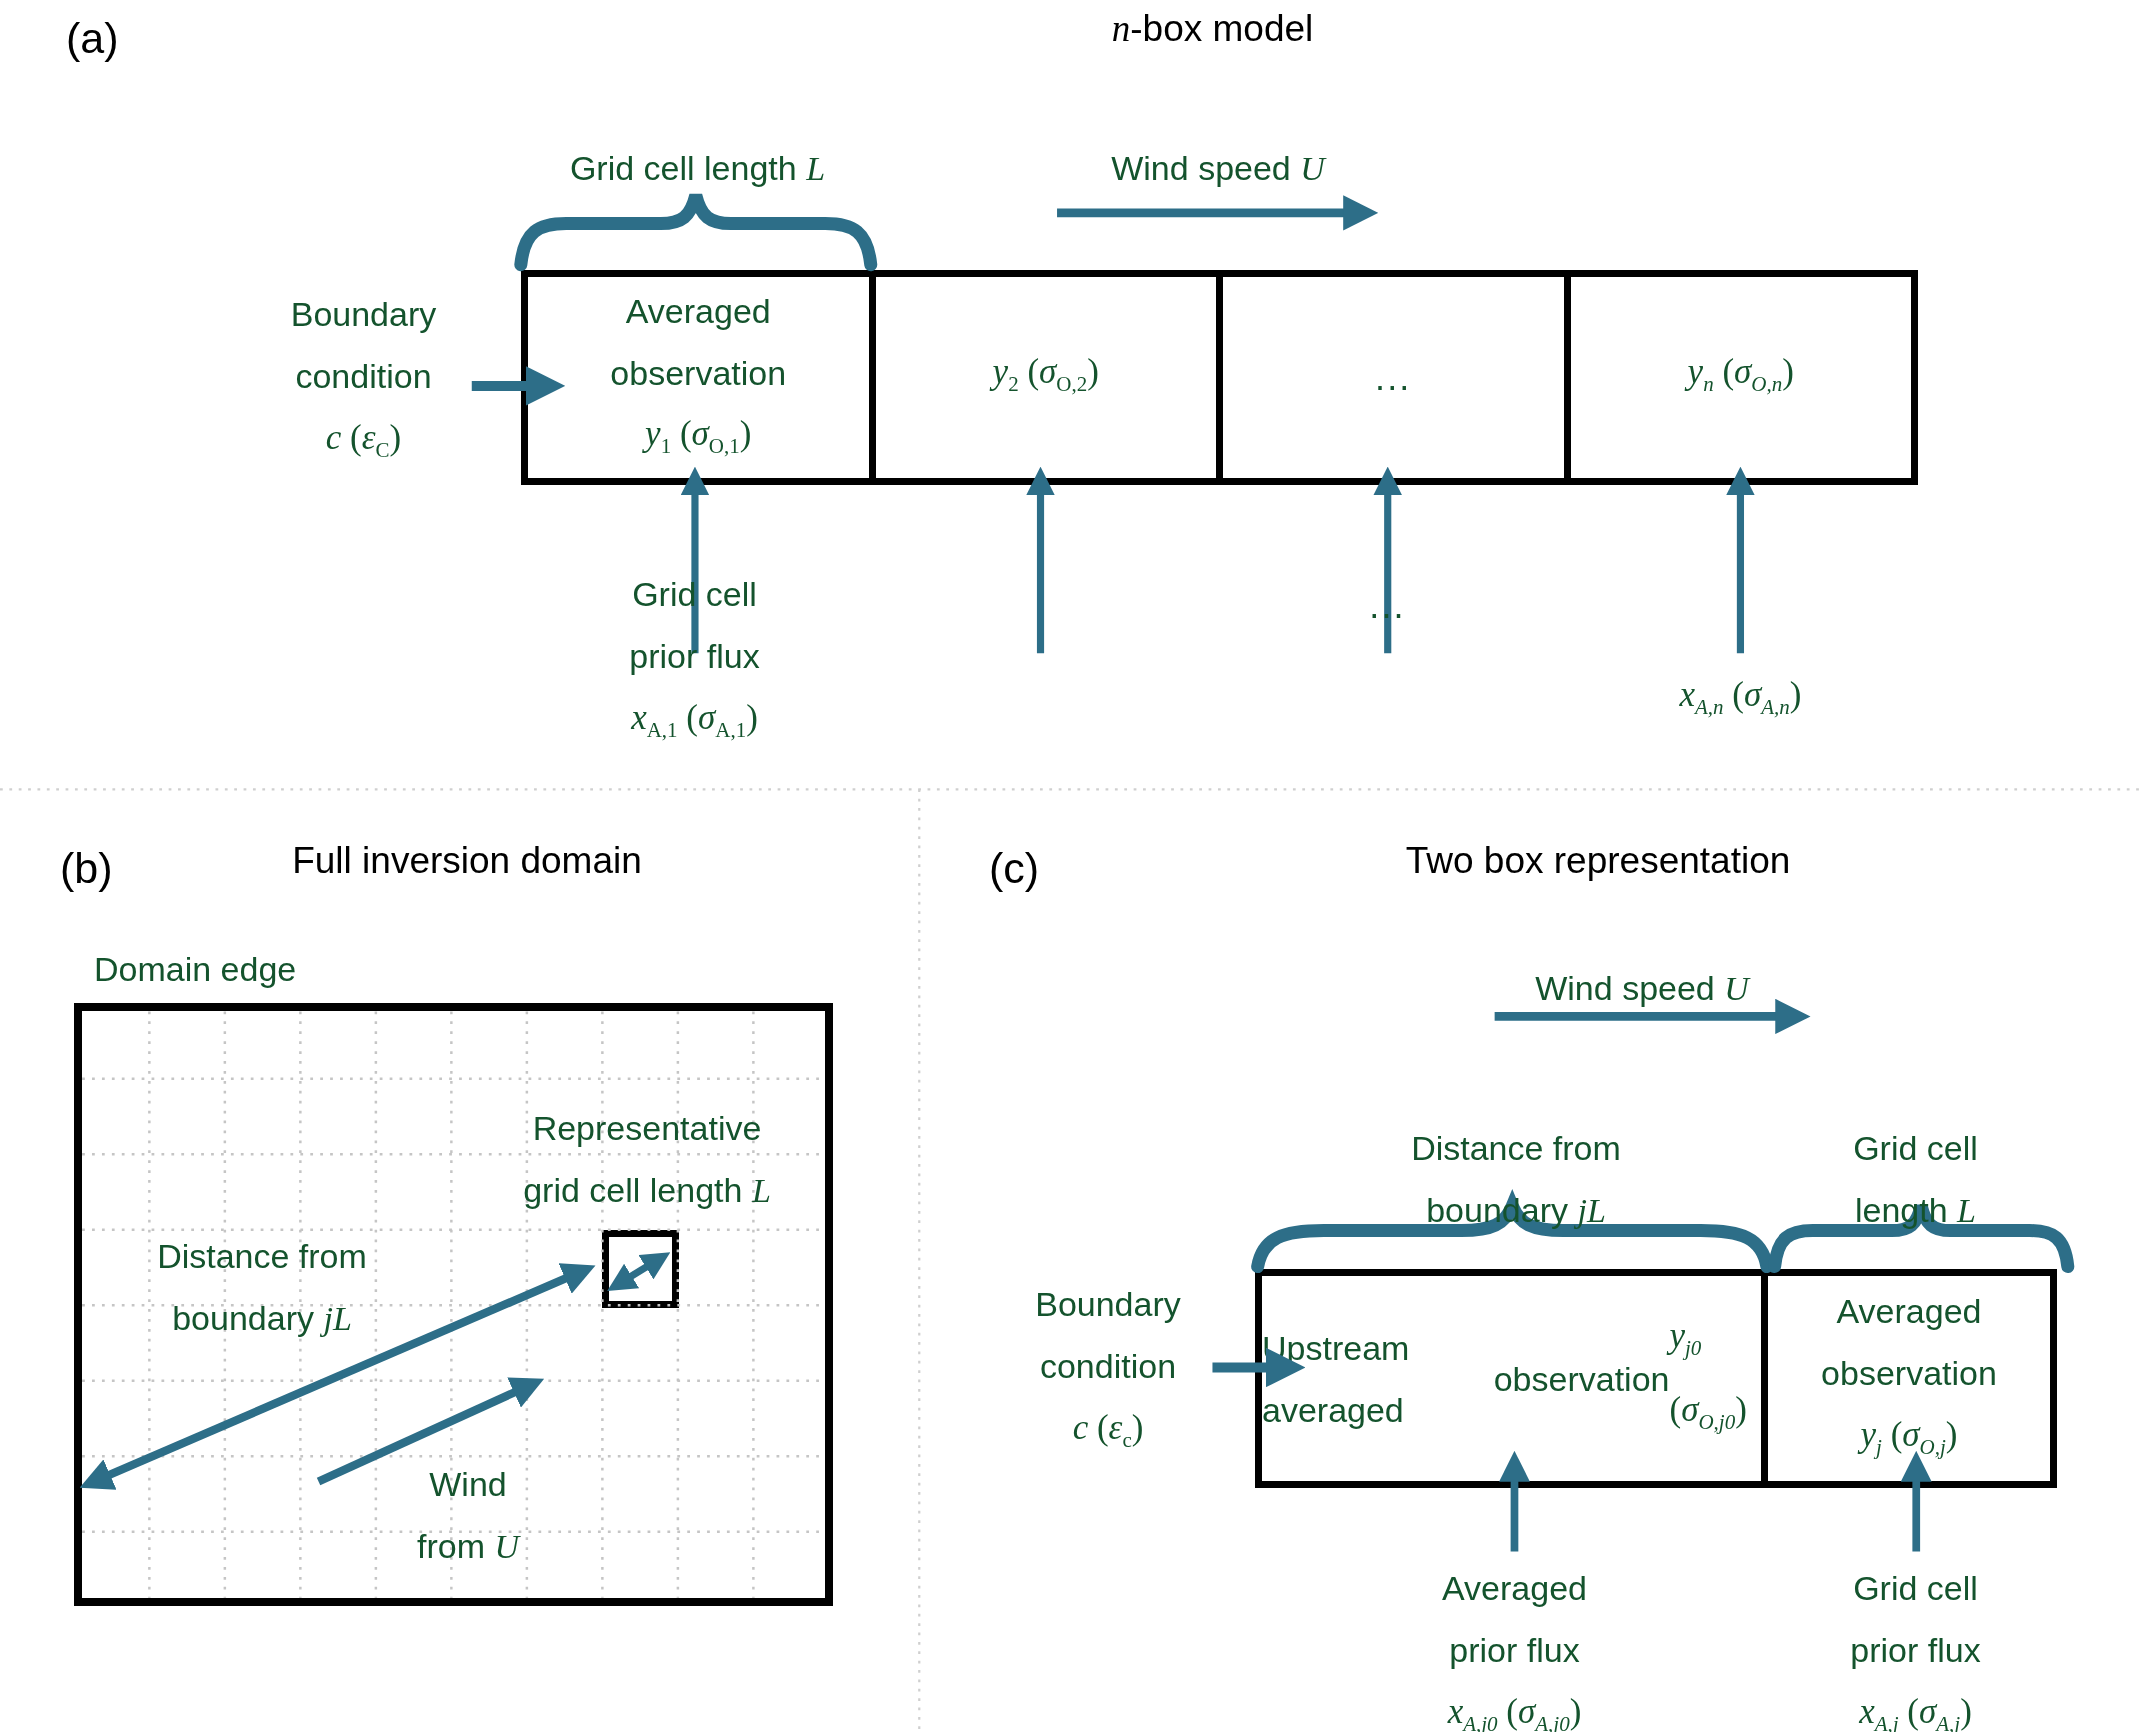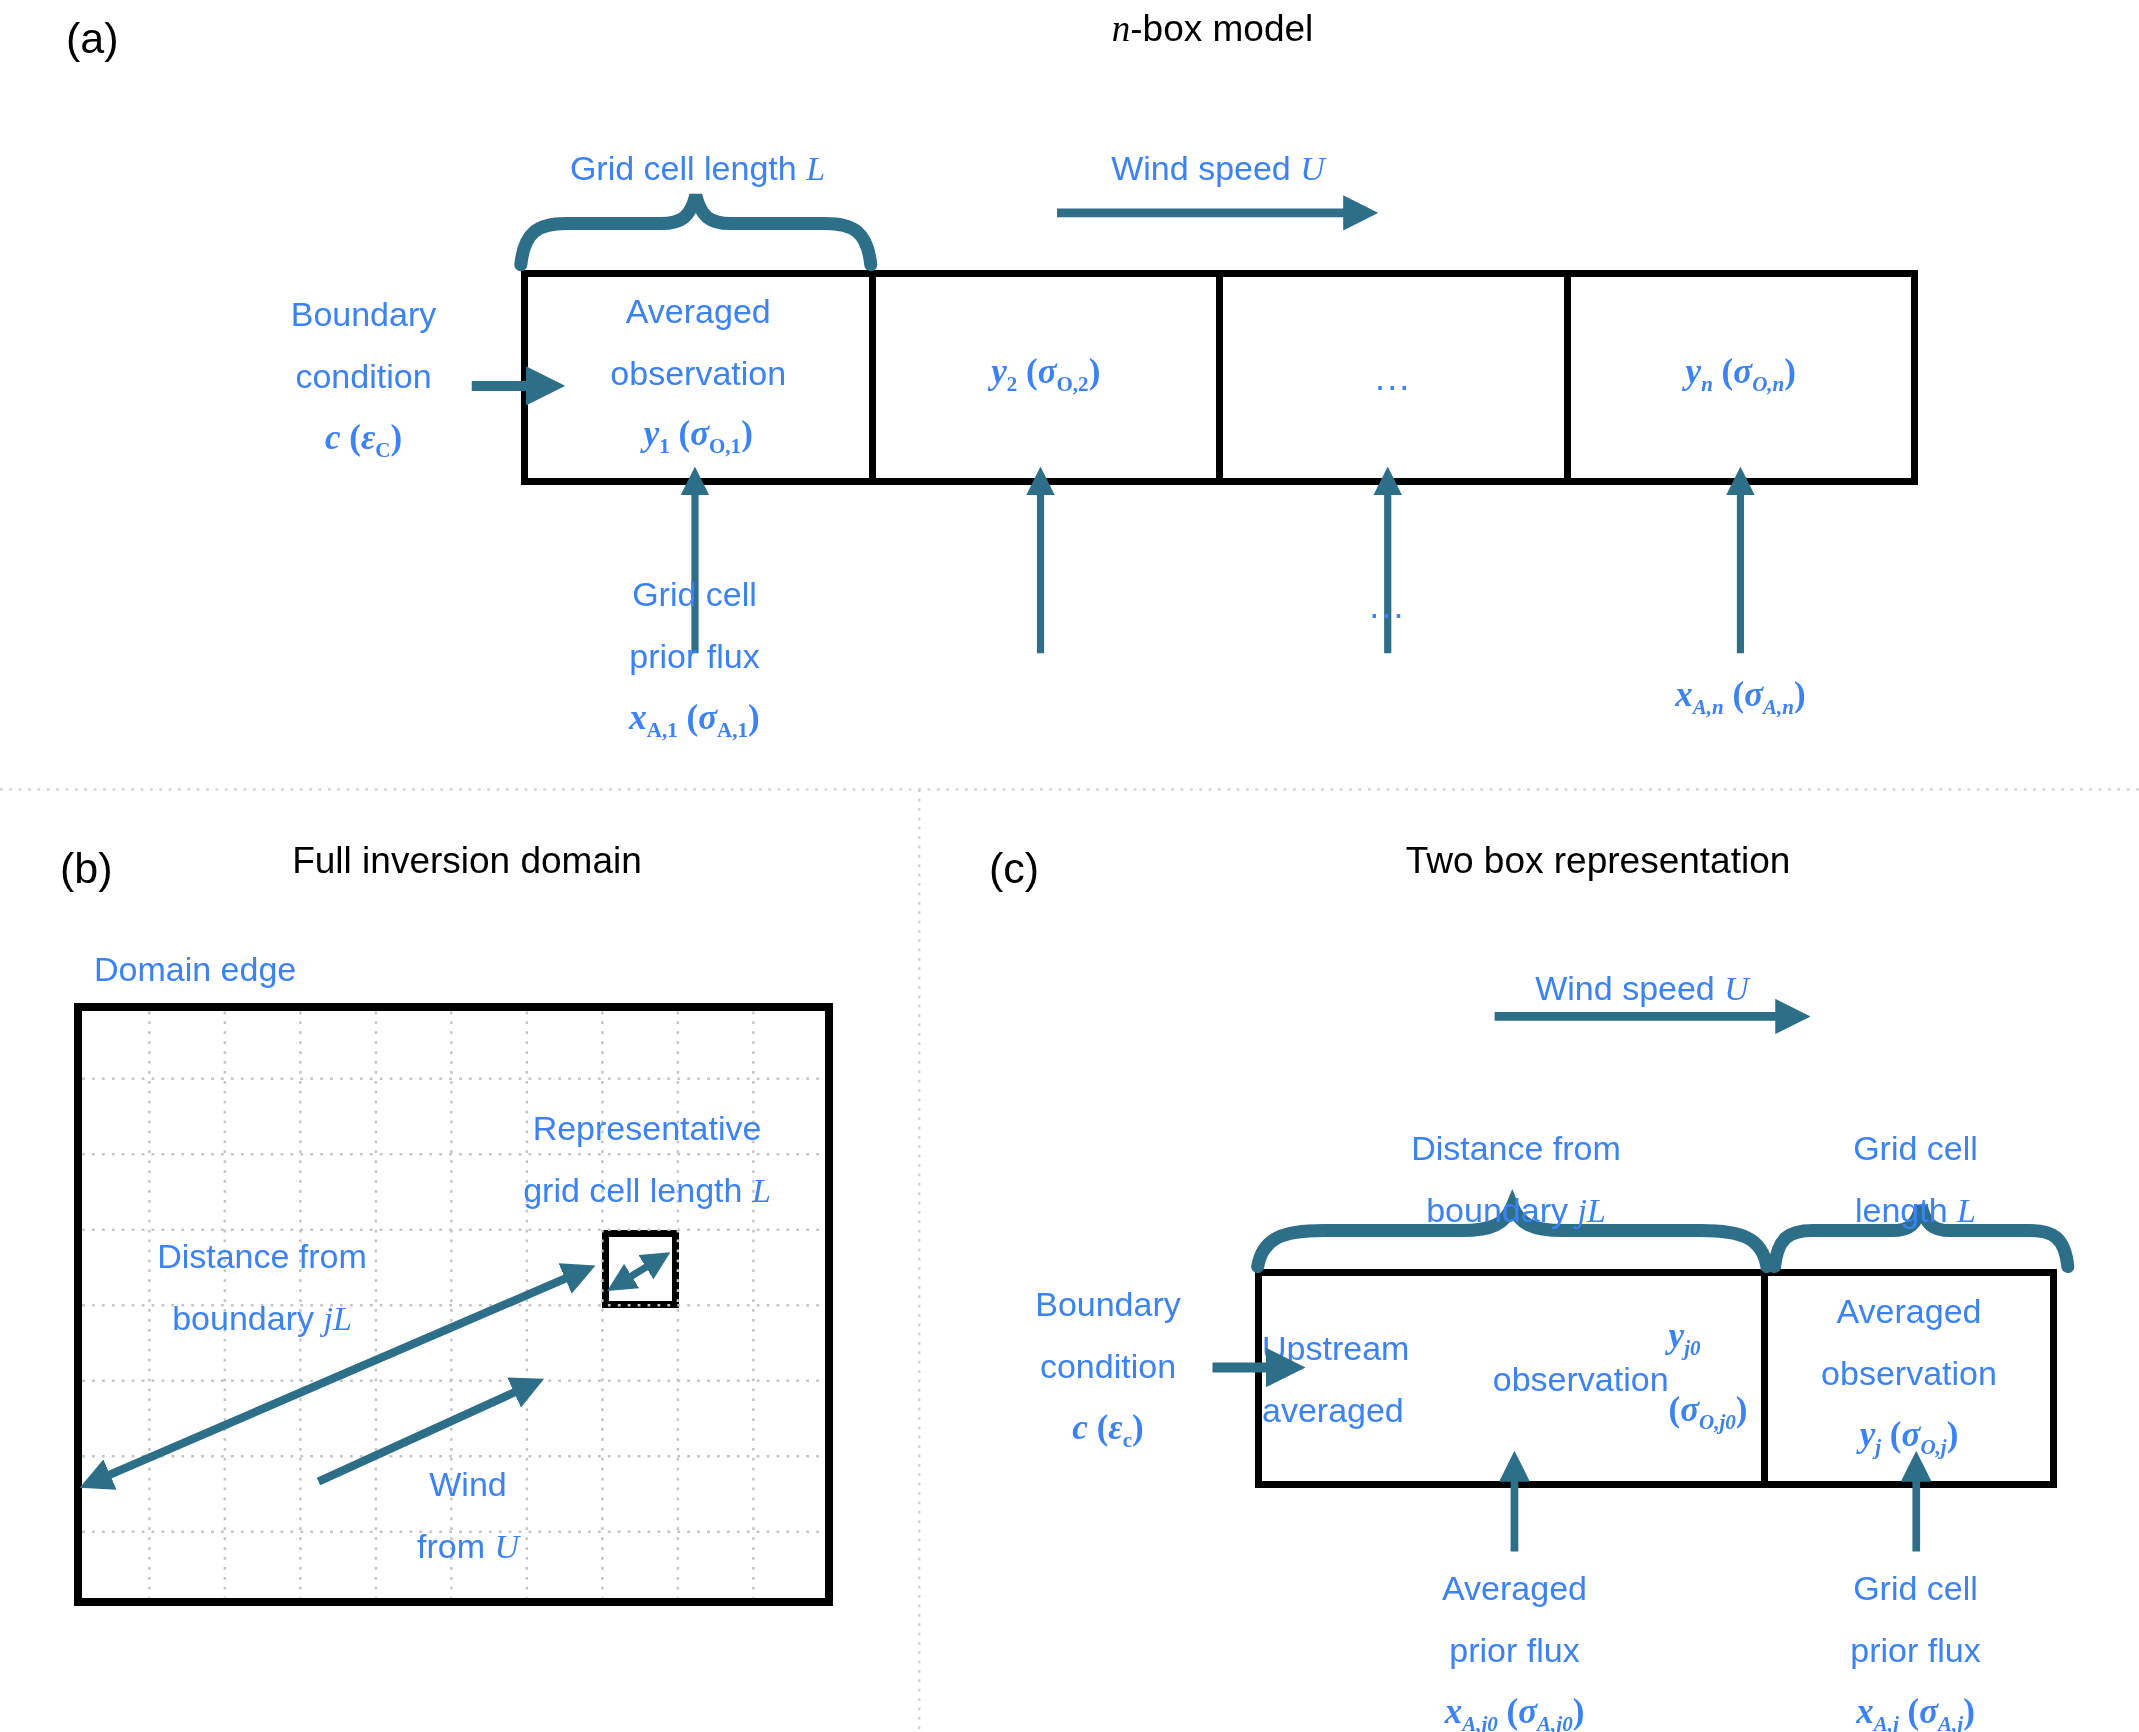--- a/index.html
+++ b/index.html
@@ -1,26 +1,26 @@
 <!DOCTYPE html>
 <html style="font-size:8.8px"><head>
 <meta charset="utf-8">
 <style>
   html,body{margin:0;padding:0;background:#fff;}
   .stage{position:relative;width:2140px;height:1733px;background:#ffffff;
          font-family:"Liberation Sans",sans-serif;overflow:hidden;}
   .abs{position:absolute;}
-  .teal{color:#3b82f6;}
+  .teal{color:#14532d;}
   .blk{color:#000;}
   .ctr{text-align:center;}
   .lab{font-size:34px;line-height:62px;}
   .letter{font-size:43px;}
   .title{font-size:37px;}
   .dots{font-size:36px;letter-spacing:2.2px;}
-  .math{font-family:"Liberation Serif",serif;font-size:35px;font-weight:bold;}
+  .math{font-family:"Liberation Serif",serif;font-size:35px;}
   .math i{font-style:italic;}
   .math .r{font-style:normal;}
   .math sub{font-size:0.6em;font-style:normal;}
   .math sub.it{font-style:italic;}
   i.m{font-family:"Liberation Serif",serif;font-style:italic;}
   
   .arow{left:521px;top:270px;width:1397px;height:215px;border:7.7px solid #000;
         display:flex;box-sizing:border-box;}
   .acell{flex:1;border-right:7.2px solid #000;display:flex;flex-direction:column;
          justify-content:center;align-items:center;line-height:60px;}

